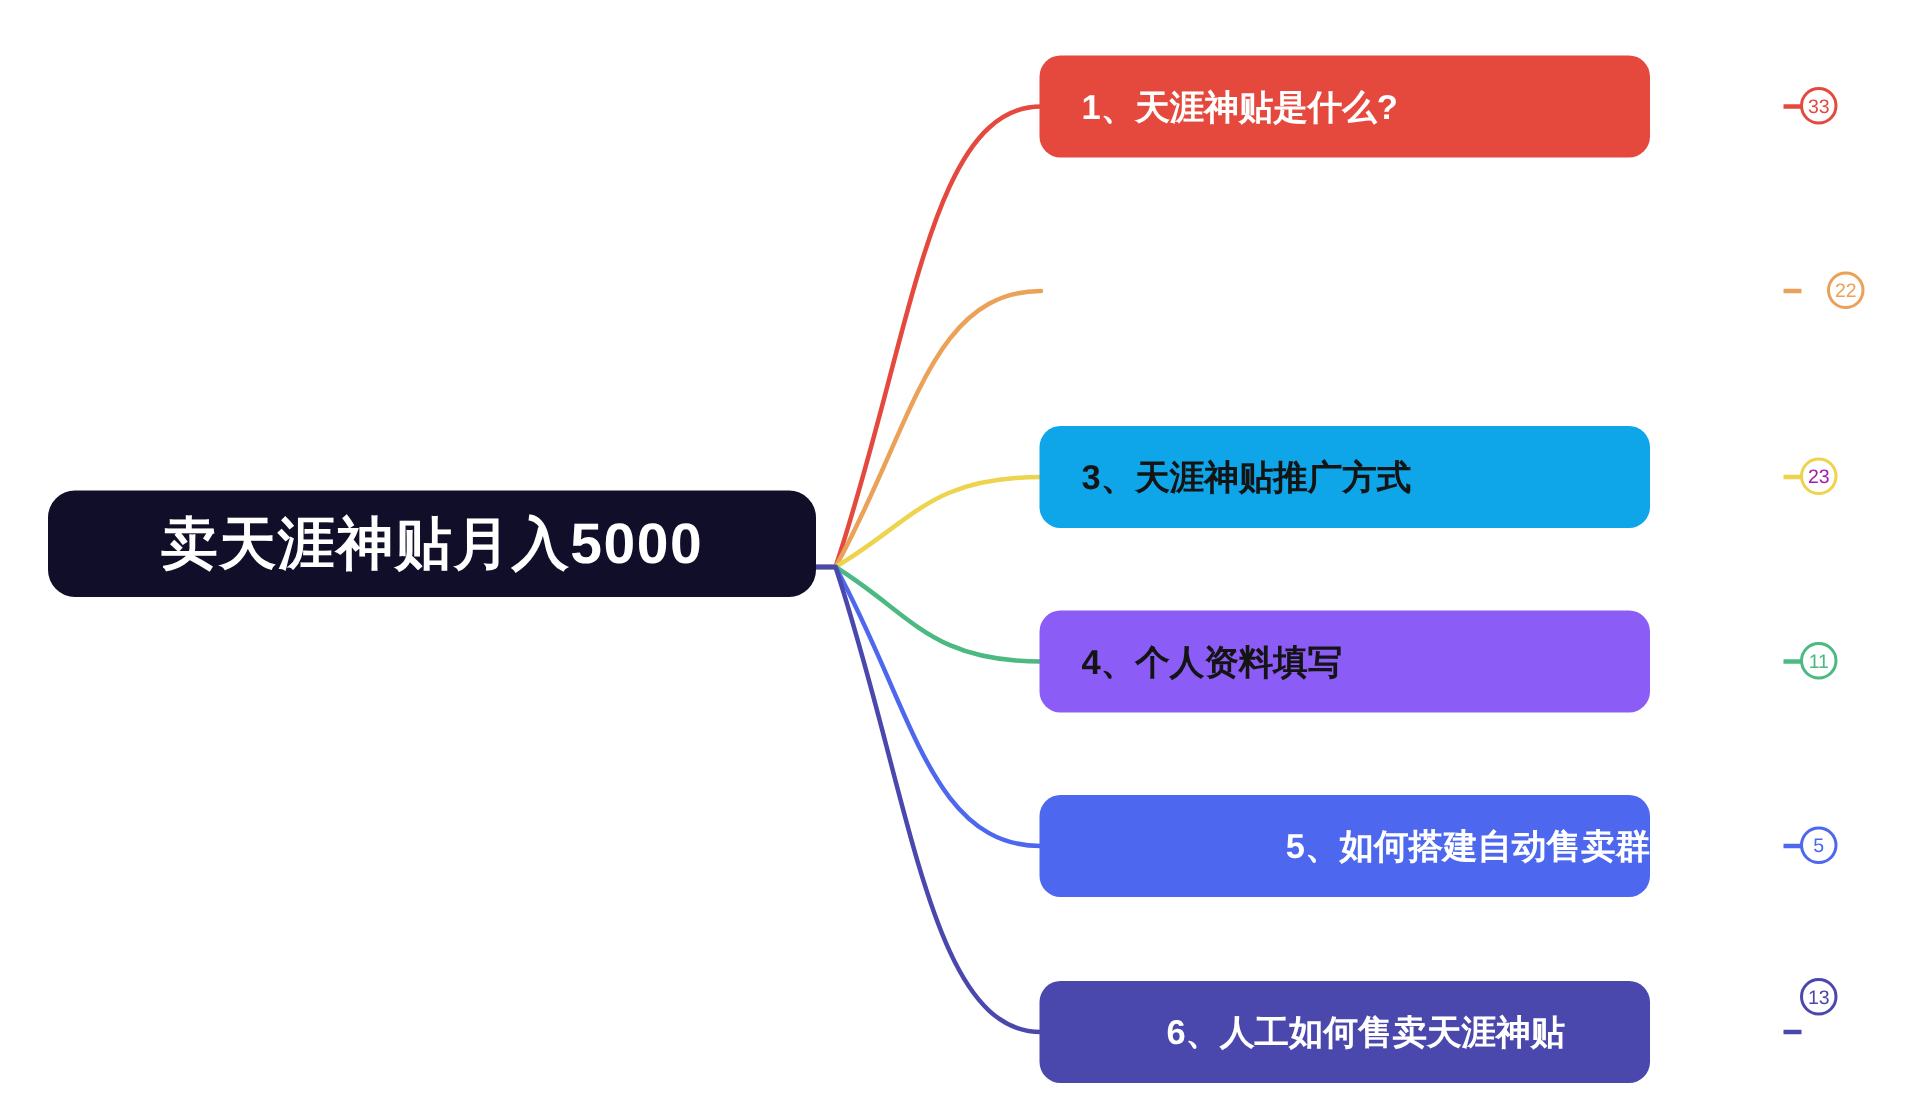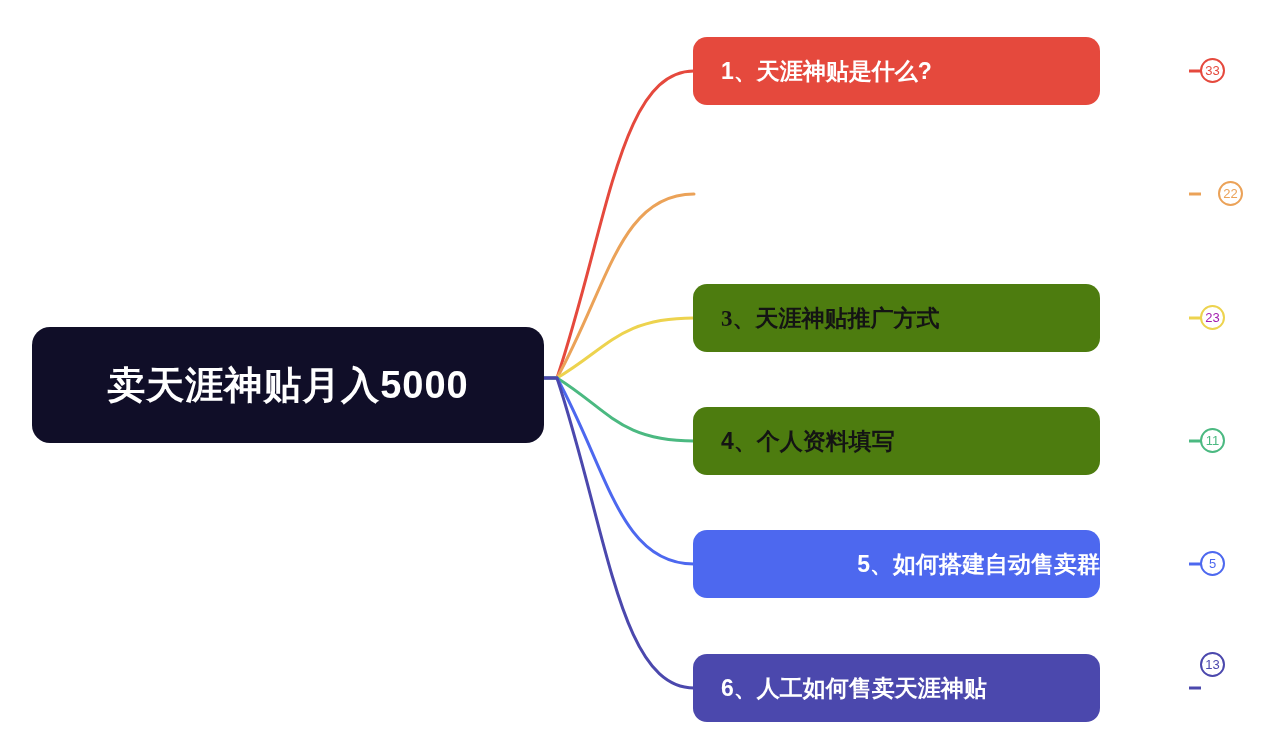--- a/index.html
+++ b/index.html
@@ -5,21 +5,21 @@
   html,body{margin:0;padding:0;background:#ffffff;}
   .canvas{
     position:relative;
     width:1278px;height:744px;
     background:#ffffff;
     font-family:"Liberation Sans","DejaVu Sans",sans-serif;
     overflow:hidden;
   }
   svg.edges{position:absolute;left:0;top:0;z-index:1;}
   .root-node{
-    position:absolute;left:32px;top:327px;width:512px;height:116px;
+    position:absolute;left:32px;top:327px;width:512px;height:71px;
     border-radius:18px;
     display:flex;align-items:center;justify-content:center;
     z-index:2;
   }
   .root-node span{
     font-size:38px;font-weight:bold;letter-spacing:1px;white-space:nowrap;
   }
   .branch{
     position:absolute;left:693px;width:407px;height:68px;
     border-radius:14px;
@@ -63,30 +63,30 @@
       <path d="M 1189 688 L 1201 688" stroke="#4B48AD" stroke-width="3"></path>
     </svg>
 
   <div class="root-node" style="background: rgb(16, 14, 40); color: rgb(255, 255, 255);">
     <span>卖天涯神贴月入5000</span>
   </div>
 
   <div class="branch b0" style="background: rgb(229, 73, 61); color: rgb(255, 255, 255);">
     <span>1、天涯神贴是什么?</span>
   </div>
-  <div class="branch b2" style="background: #4d7c0f; color: rgb(20, 20, 20); font-family: Liberation Serif, serif;">
+  <div class="branch b2" style="background: #0ea5e9; color: rgb(20, 20, 20);">
     <span>3、天涯神贴推广方式</span>
   </div>
-  <div class="branch b3" style="background: #4d7c0f; color: rgb(20, 20, 20);">
+  <div class="branch b3" style="background: #8b5cf6; color: rgb(20, 20, 20);">
     <span>4、个人资料填写</span>
   </div>
   <div class="branch b4" style="background: rgb(77, 104, 239); color: rgb(255, 255, 255); justify-content: flex-end;">
     <span>5、如何搭建自动售卖群</span>
   </div>
-  <div class="branch b5" style="background: rgb(75, 72, 173); color: rgb(255, 255, 255);">
+  <div class="branch b5" style="background: rgb(75, 72, 173); color: rgb(255, 255, 255); justify-content: center;">
     <span>6、人工如何售卖天涯神贴</span>
   </div>
 
   <div class="badge g0" style="border-color: rgb(229, 73, 61); color: rgb(229, 73, 61);">
     <span>33</span>
   </div>
   <div class="badge g1" style="border-color: rgb(235, 162, 88); color: rgb(235, 162, 88);">
     <span>22</span>
   </div>
   <div class="badge g2" style="border-color: rgb(237, 211, 78); color: #a21caf;">

